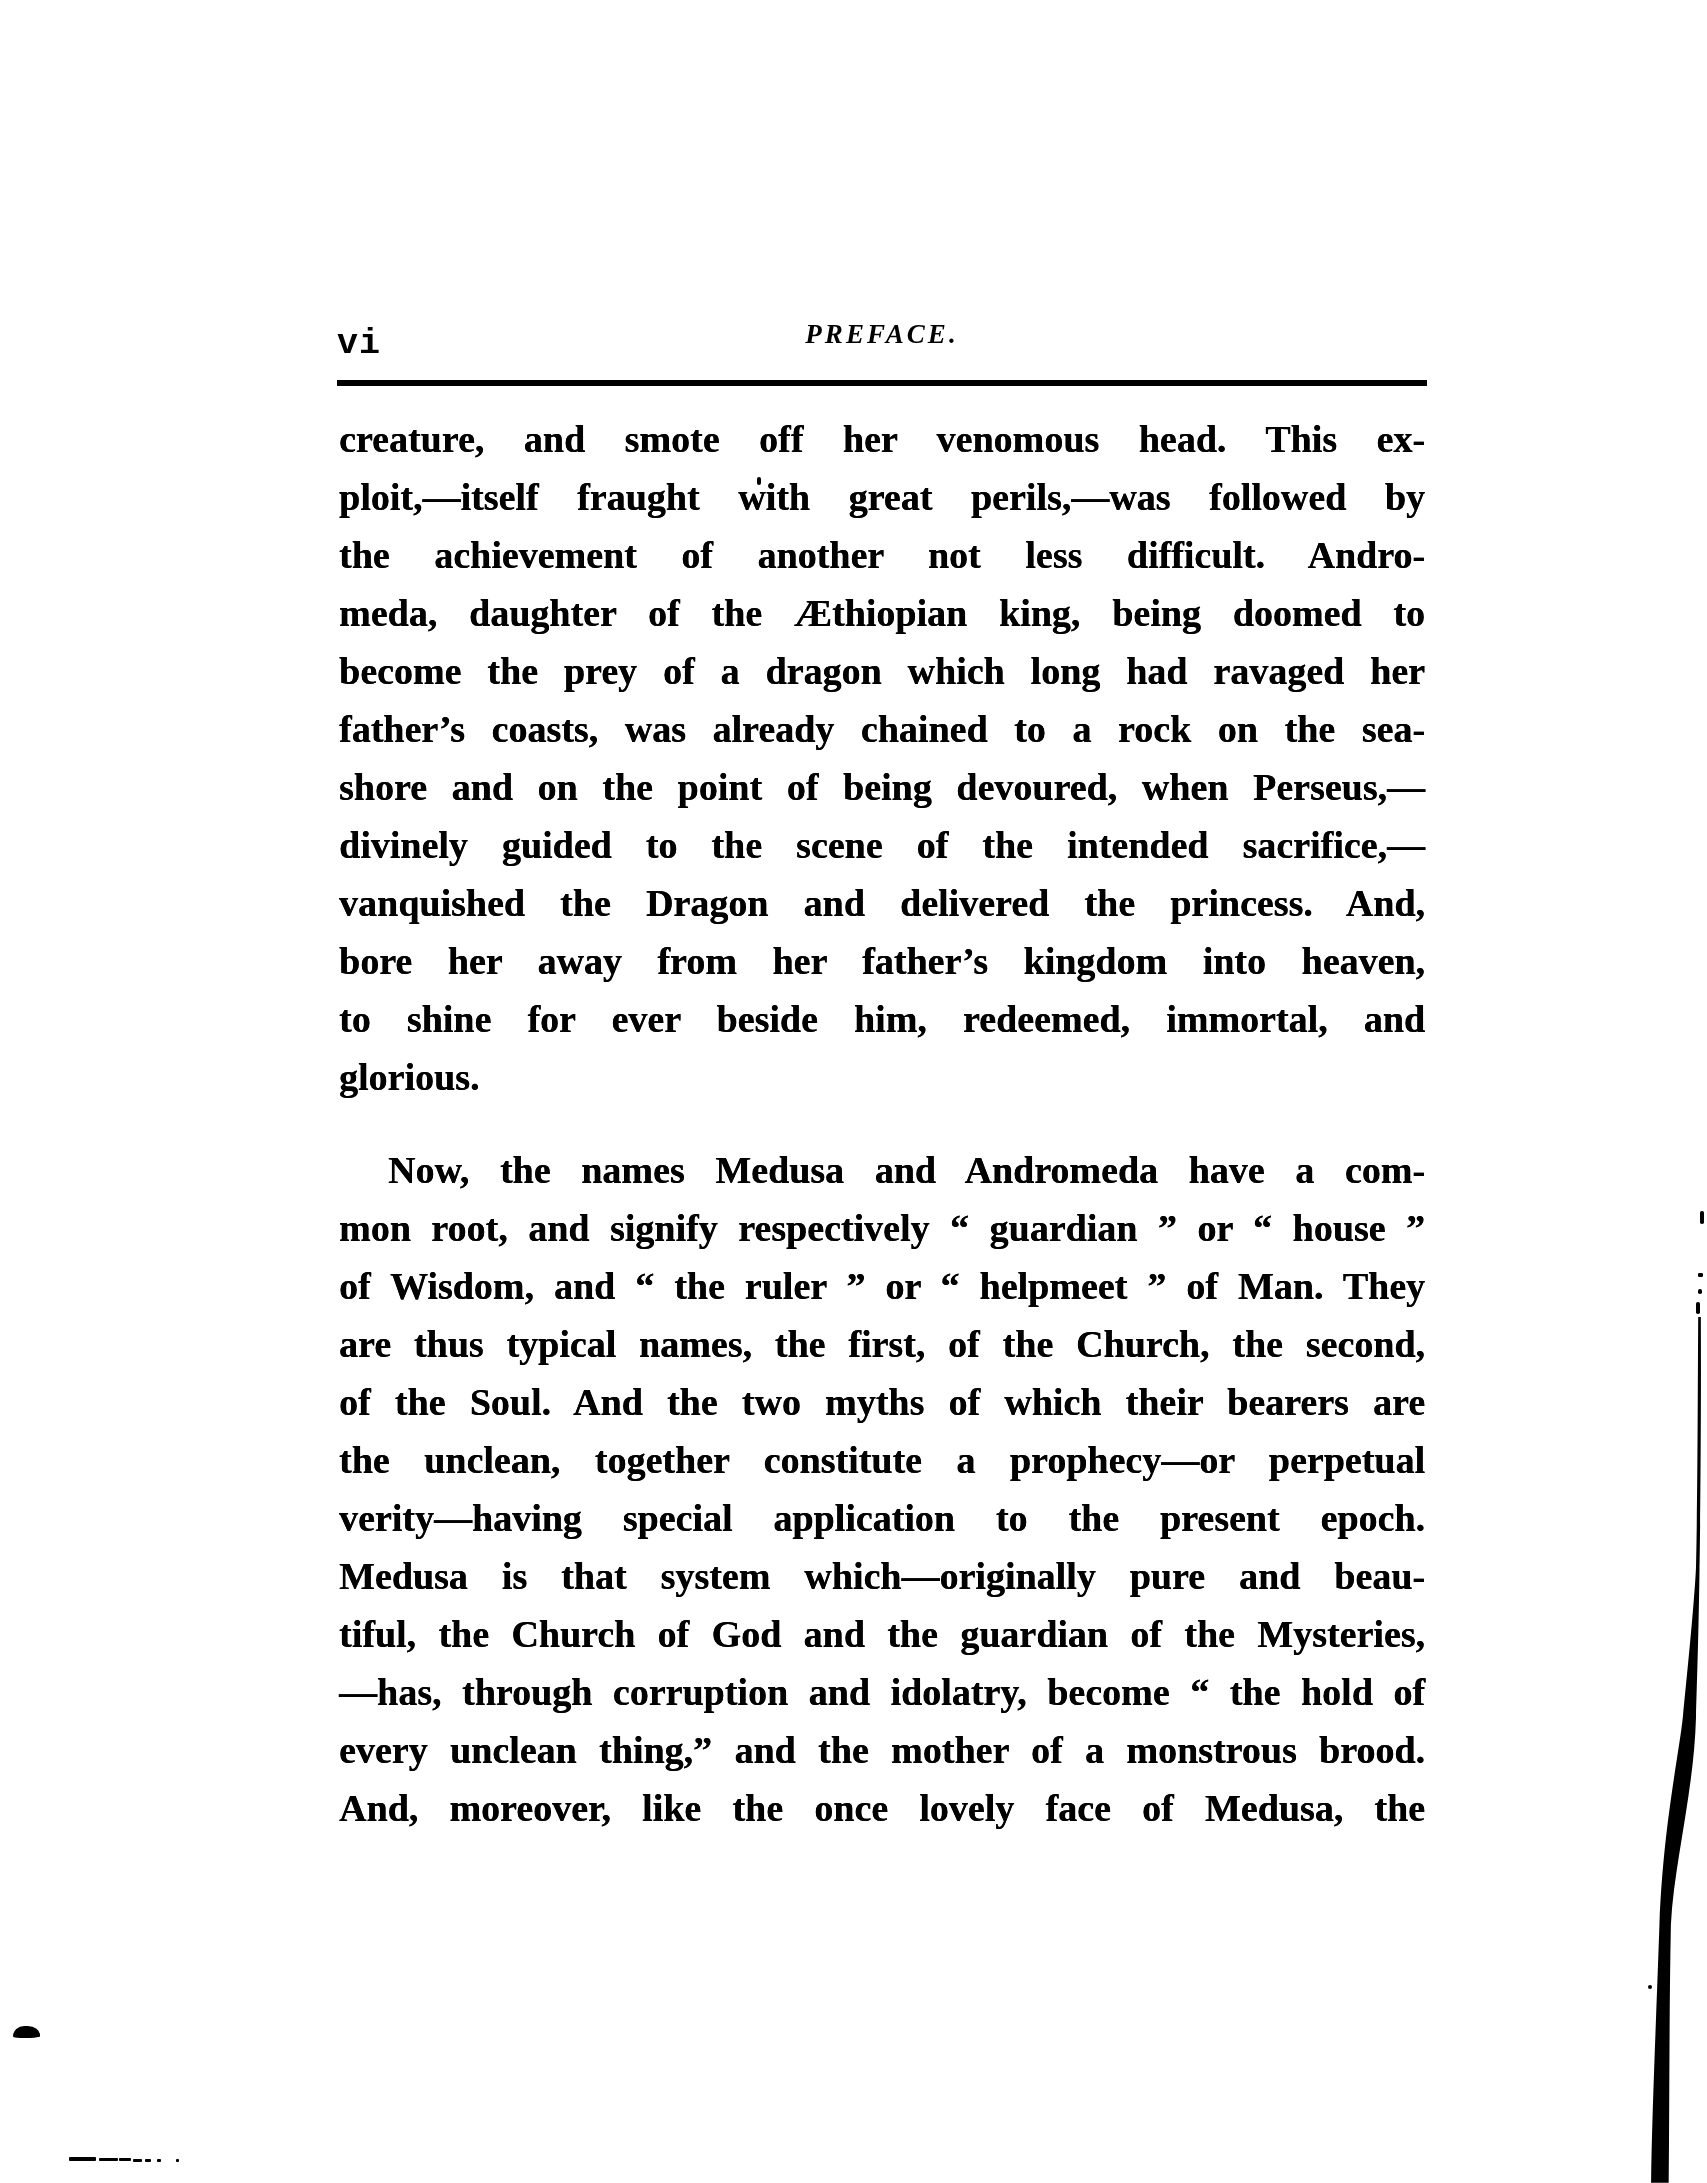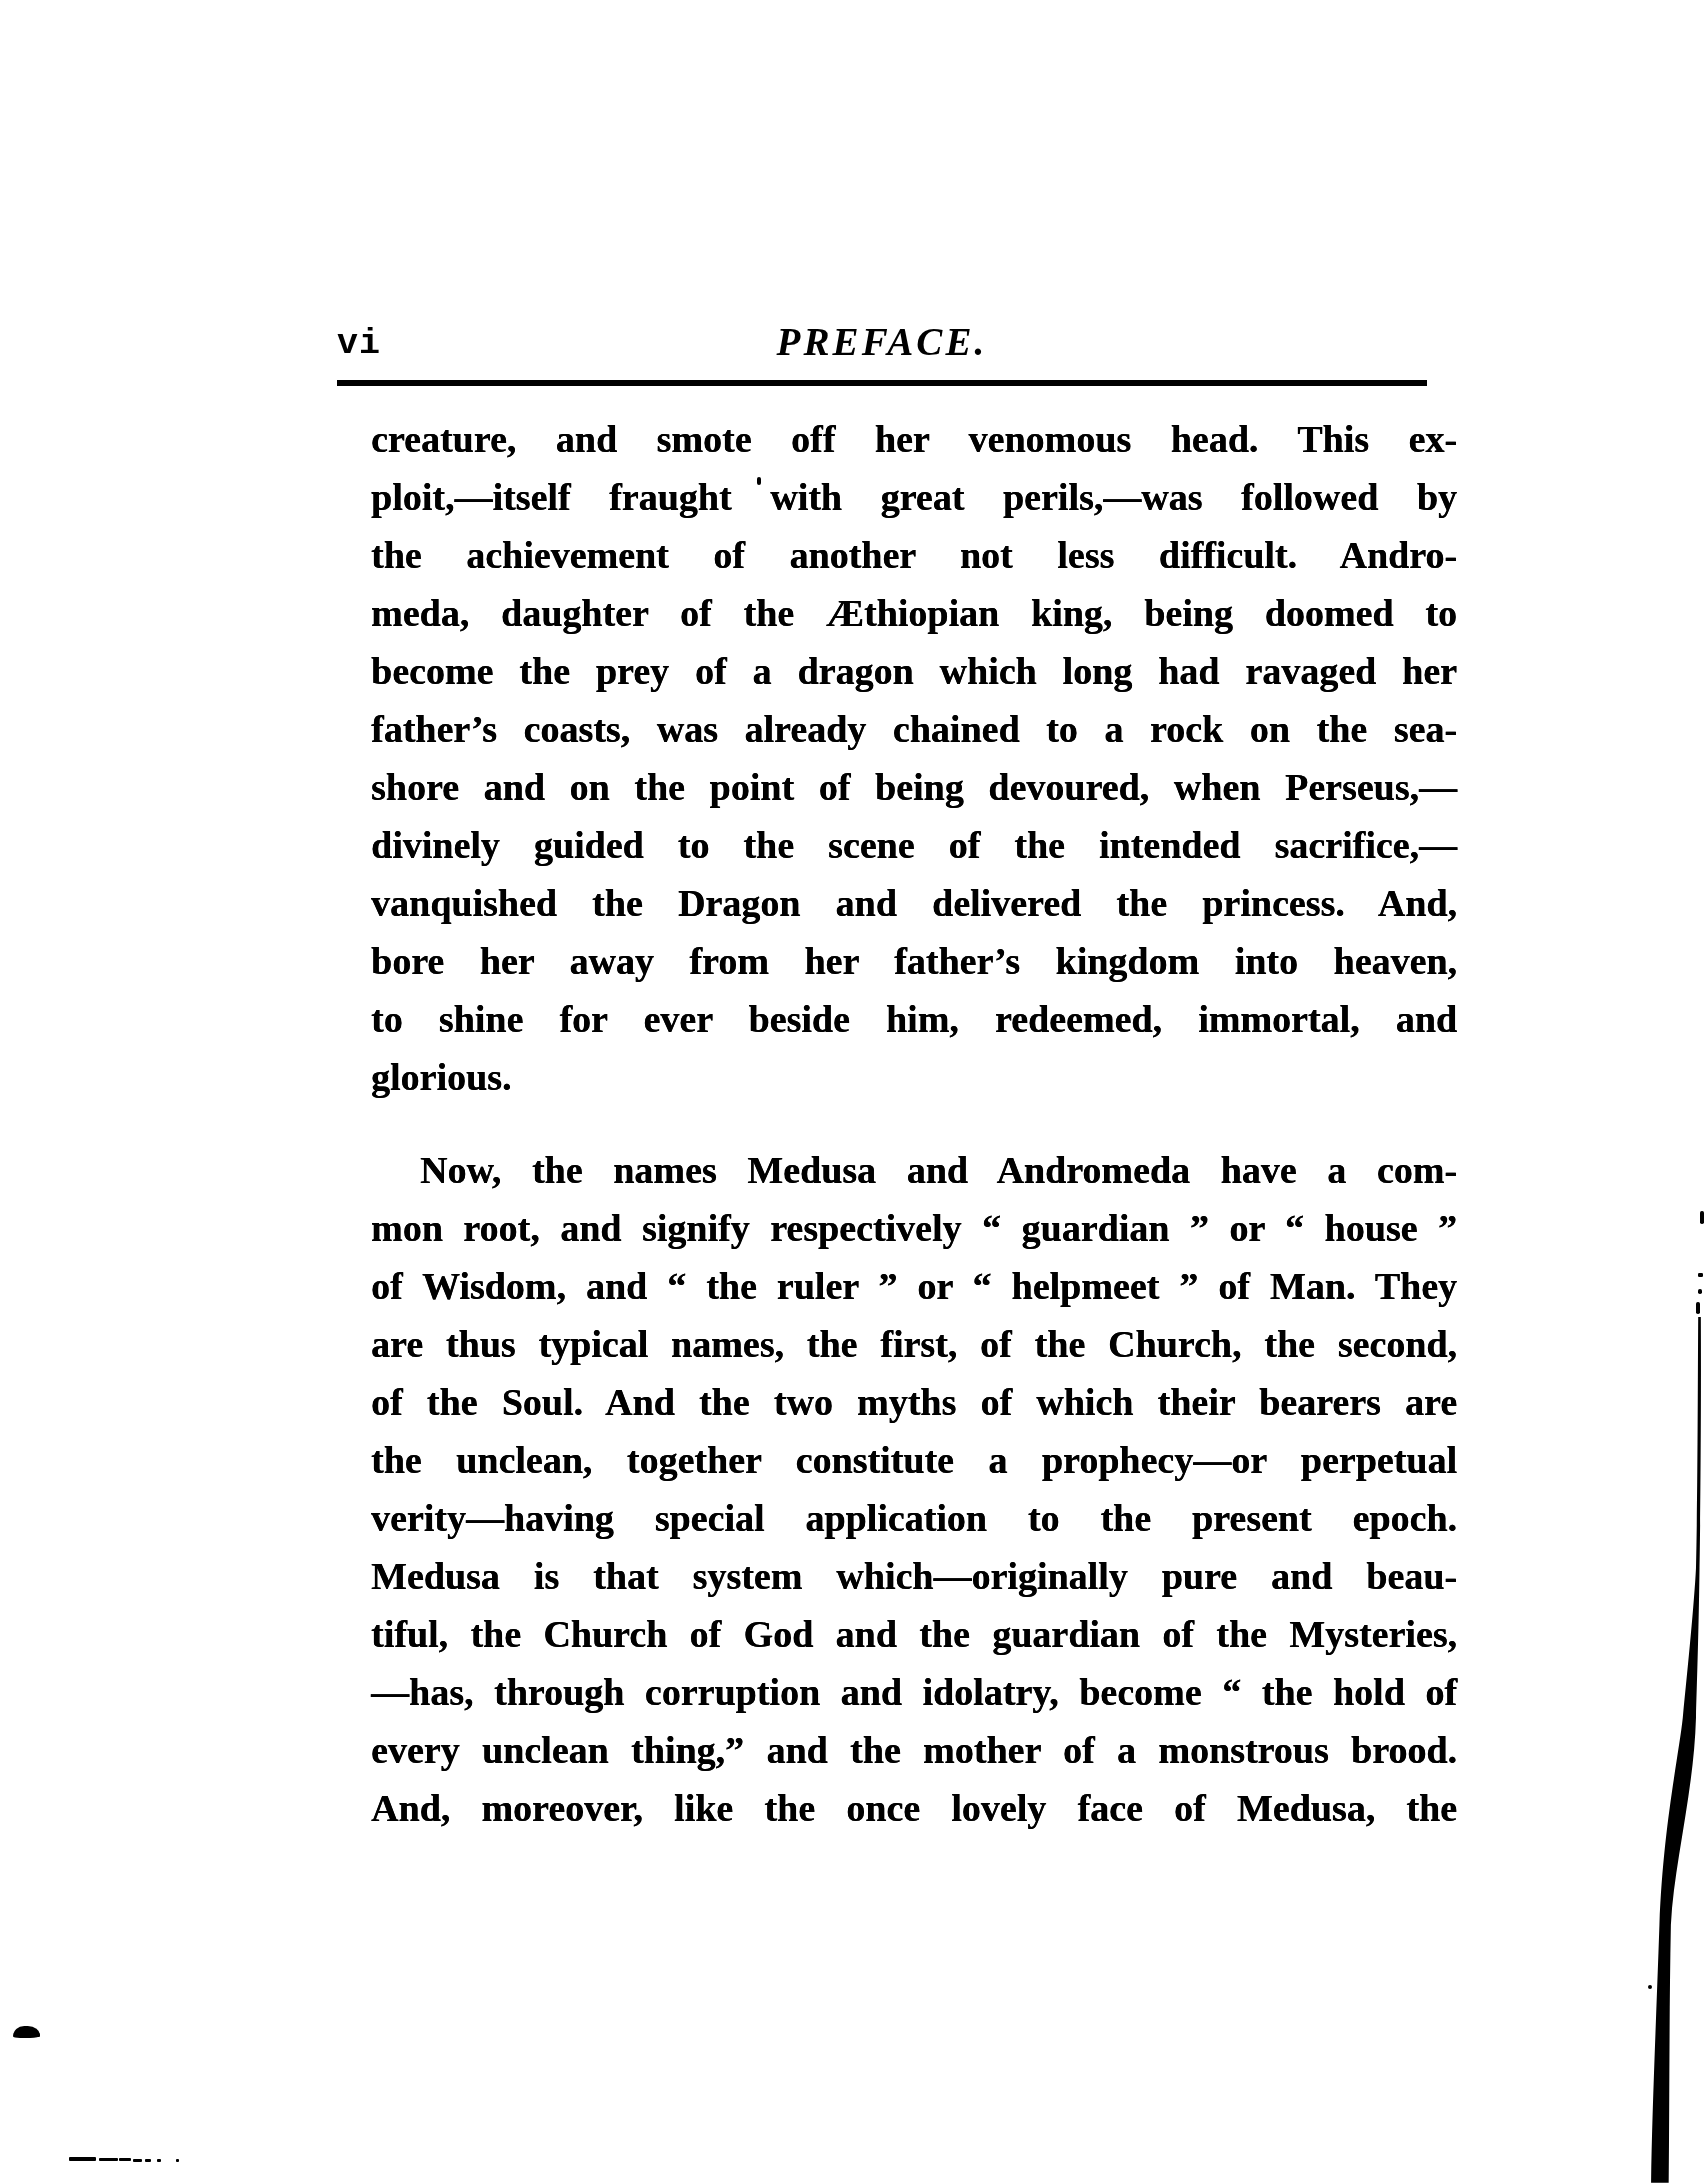--- a/index.html
+++ b/index.html
@@ -17,37 +17,36 @@
     position: absolute;
     left: 337px; top: 324px;
     font-size: 35px; font-weight: 700;
     letter-spacing: 0.9px;
     font-family: Liberation Mono, monospace;
   }
   #running-title {
     position: absolute;
     left: 339px; top: 319px; width: 1086px;
     text-align: center;
-    font-size: 39px; font-weight: 700; font-style: italic;
+    font-size: 27px; font-weight: 700; font-style: italic;
     letter-spacing: 3.1px;
   }
   #head-rule {
     position: absolute;
     left: 337px; top: 380px;
     width: 1090px; height: 5.7px;
     background: #000;
   }
   
   #body-block {
     position: absolute;
     left: 339px; top: 410px; width: 1086px;
     font-size: 38px; font-weight: 700;
     line-height: 58px;
     text-shadow: 0.3px 0 0 currentColor;
-    margin-left: 32px;
   }
   .bline {
     text-align: justify;
     text-align-last: justify;
     white-space: nowrap;
     height: 58px;
     overflow: visible;
   }
   .bline.para-end { text-align-last: left; }
   .bline.indented { padding-left: 49px; }

